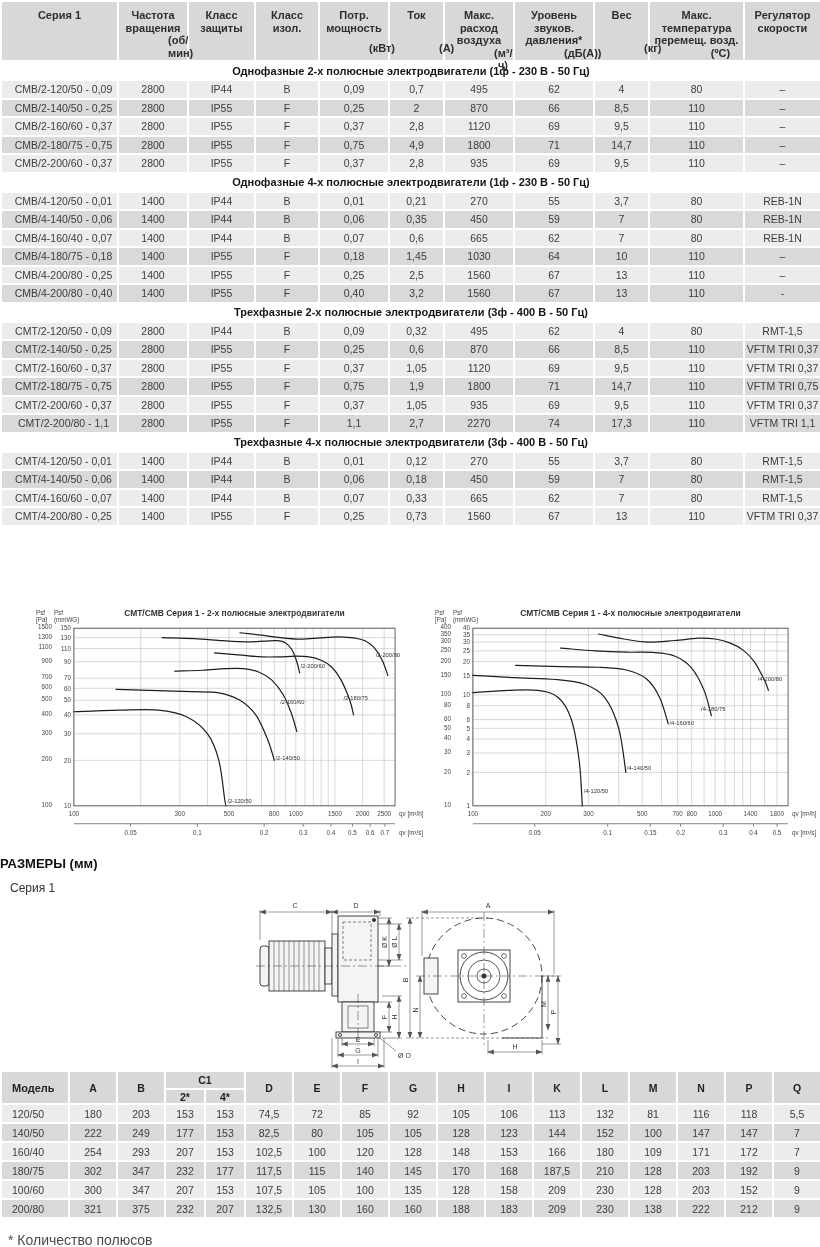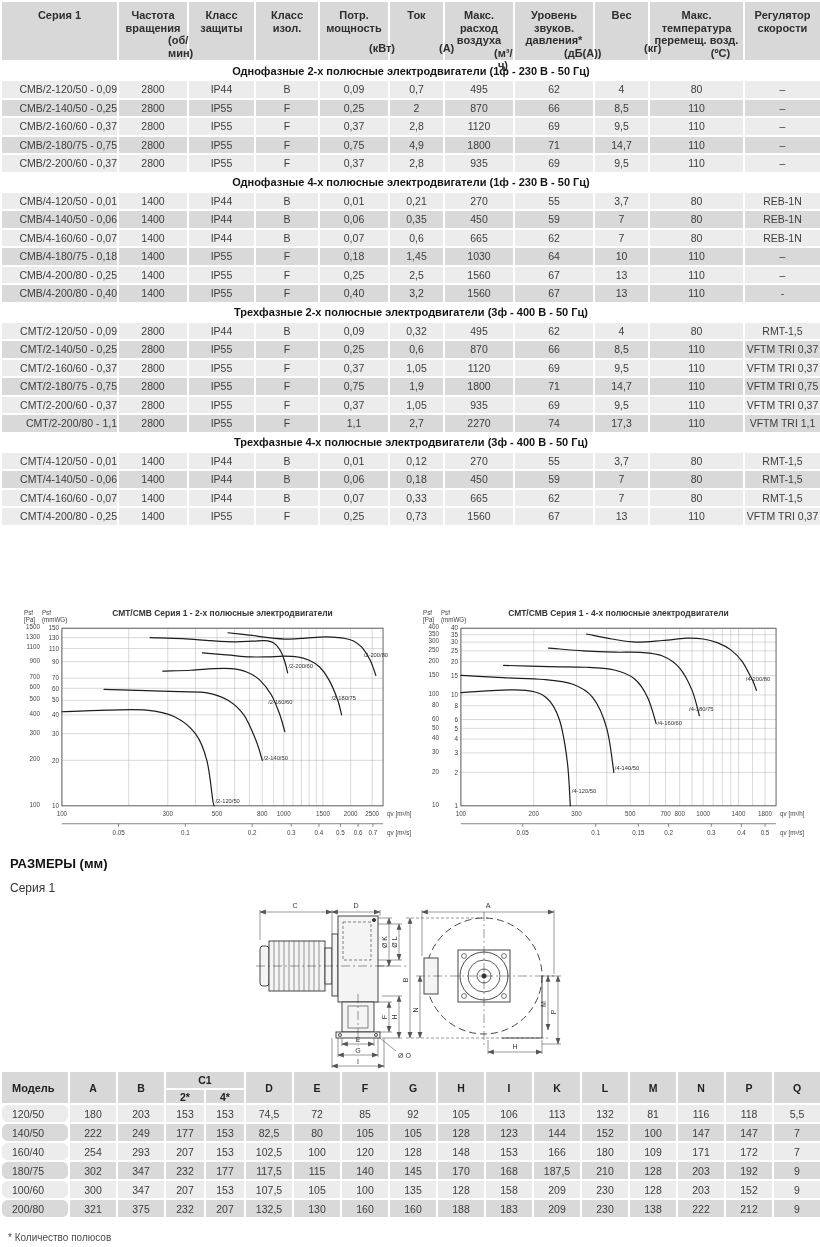--- a/index.html
+++ b/index.html
@@ -11,42 +11,42 @@
   
   .spec-wrap{position:absolute;top:0;left:0;width:820px;}
   table{border-collapse:collapse;table-layout:fixed;width:820px;}
   .spec th,.spec td{border:2px solid #fff;padding:0;font-size:10.5px;text-align:center;vertical-align:middle;}
   .spec th{background:#d8d8d8;color:#2e2e2e;font-weight:bold;height:58px;font-size:11px;line-height:12.5px;}
   .spec th .hlbl{display:block;padding-top:5px;}
   .spec th .hunit{display:block;padding-bottom:4px;margin-left:48px;}
   .spec th.hcell{vertical-align:top;}
   .spec th .hin{display:flex;flex-direction:column;justify-content:space-between;height:54px;padding:2px 1px;}
   .spec td{height:16.5px;color:#3c3c3c;}
-  .spec td.model{text-align:right;padding-left:8px;}
+  .spec td.model{text-align:center;padding-left:8px;}
   .spec tr.sec td{background:#fff;font-weight:bold;color:#151515;font-size:11px;height:17px;}
   .row-a td{background:#ececec;}
   .row-b td{background:#d9d9d9;}
   
-  .charts{position:absolute;top:604px;left:16px;width:788px;height:242px;display:flex;gap:4px;}
+  .charts{position:absolute;top:604px;left:28px;width:788px;height:242px;display:flex;gap:4px;}
   .charts svg{display:block;}
   
-  .sizes-heading{position:absolute;top:856px;left:10px;font-size:13px;font-weight:bold;color:#111;}
+  .sizes-heading{position:absolute;top:856px;left:0;font-size:13px;font-weight:bold;color:#111;}
   .series-sub{position:absolute;top:881px;left:10px;font-size:12px;color:#333;}
   .drawing{position:absolute;top:888px;left:252px;}
   .drawing text{font-size:7px;fill:#333;font-family:"Liberation Sans",sans-serif;}
   
   .dim-wrap{position:absolute;top:1070px;left:0;width:749px;}
   .dim th,.dim td{border:2px solid #fff;padding:0;font-size:10.5px;text-align:center;vertical-align:middle;}
   .dim th{background:#d8d8d8;color:#222;font-weight:bold;}
   .dim th.model{text-align:left;padding-left:10px;font-size:11px;}
   .dim td{height:17px;color:#3c3c3c;}
-  .dim td.model{text-align:left;padding-left:10px;border-radius:9px;}
+  .dim td.model{text-align:left;padding-left:10px;}
   .dim .h1{height:18px;}
   .dim .h2{height:15px;}
-  .footnote{position:absolute;top:1232px;left:8px;font-size:10px;color:#4a4a4a;}
+  .footnote{position:absolute;top:1232px;left:8px;font-size:14px;color:#4a4a4a;}
 </style>
 </head>
 <body>
 
 <div class="spec-wrap">
   <table class="spec" id="spec-table">
       <colgroup>
         <col style="width: 117px;">
         <col style="width: 70px;">
         <col style="width: 67px;">
@@ -221,21 +221,21 @@
           <td>B</td>
           <td>0,06</td>
           <td>0,35</td>
           <td>450</td>
           <td>59</td>
           <td>7</td>
           <td>80</td>
           <td>REB-1N</td>
         </tr>
         <tr class="row-a">
-          <td class="model">CMB/4-160/60 - 0,07</td>
+          <td class="model">CMB/4-160/40 - 0,07</td>
           <td>1400</td>
           <td>IP44</td>
           <td>B</td>
           <td>0,07</td>
           <td>0,6</td>
           <td>665</td>
           <td>62</td>
           <td>7</td>
           <td>80</td>
           <td>REB-1N</td>

